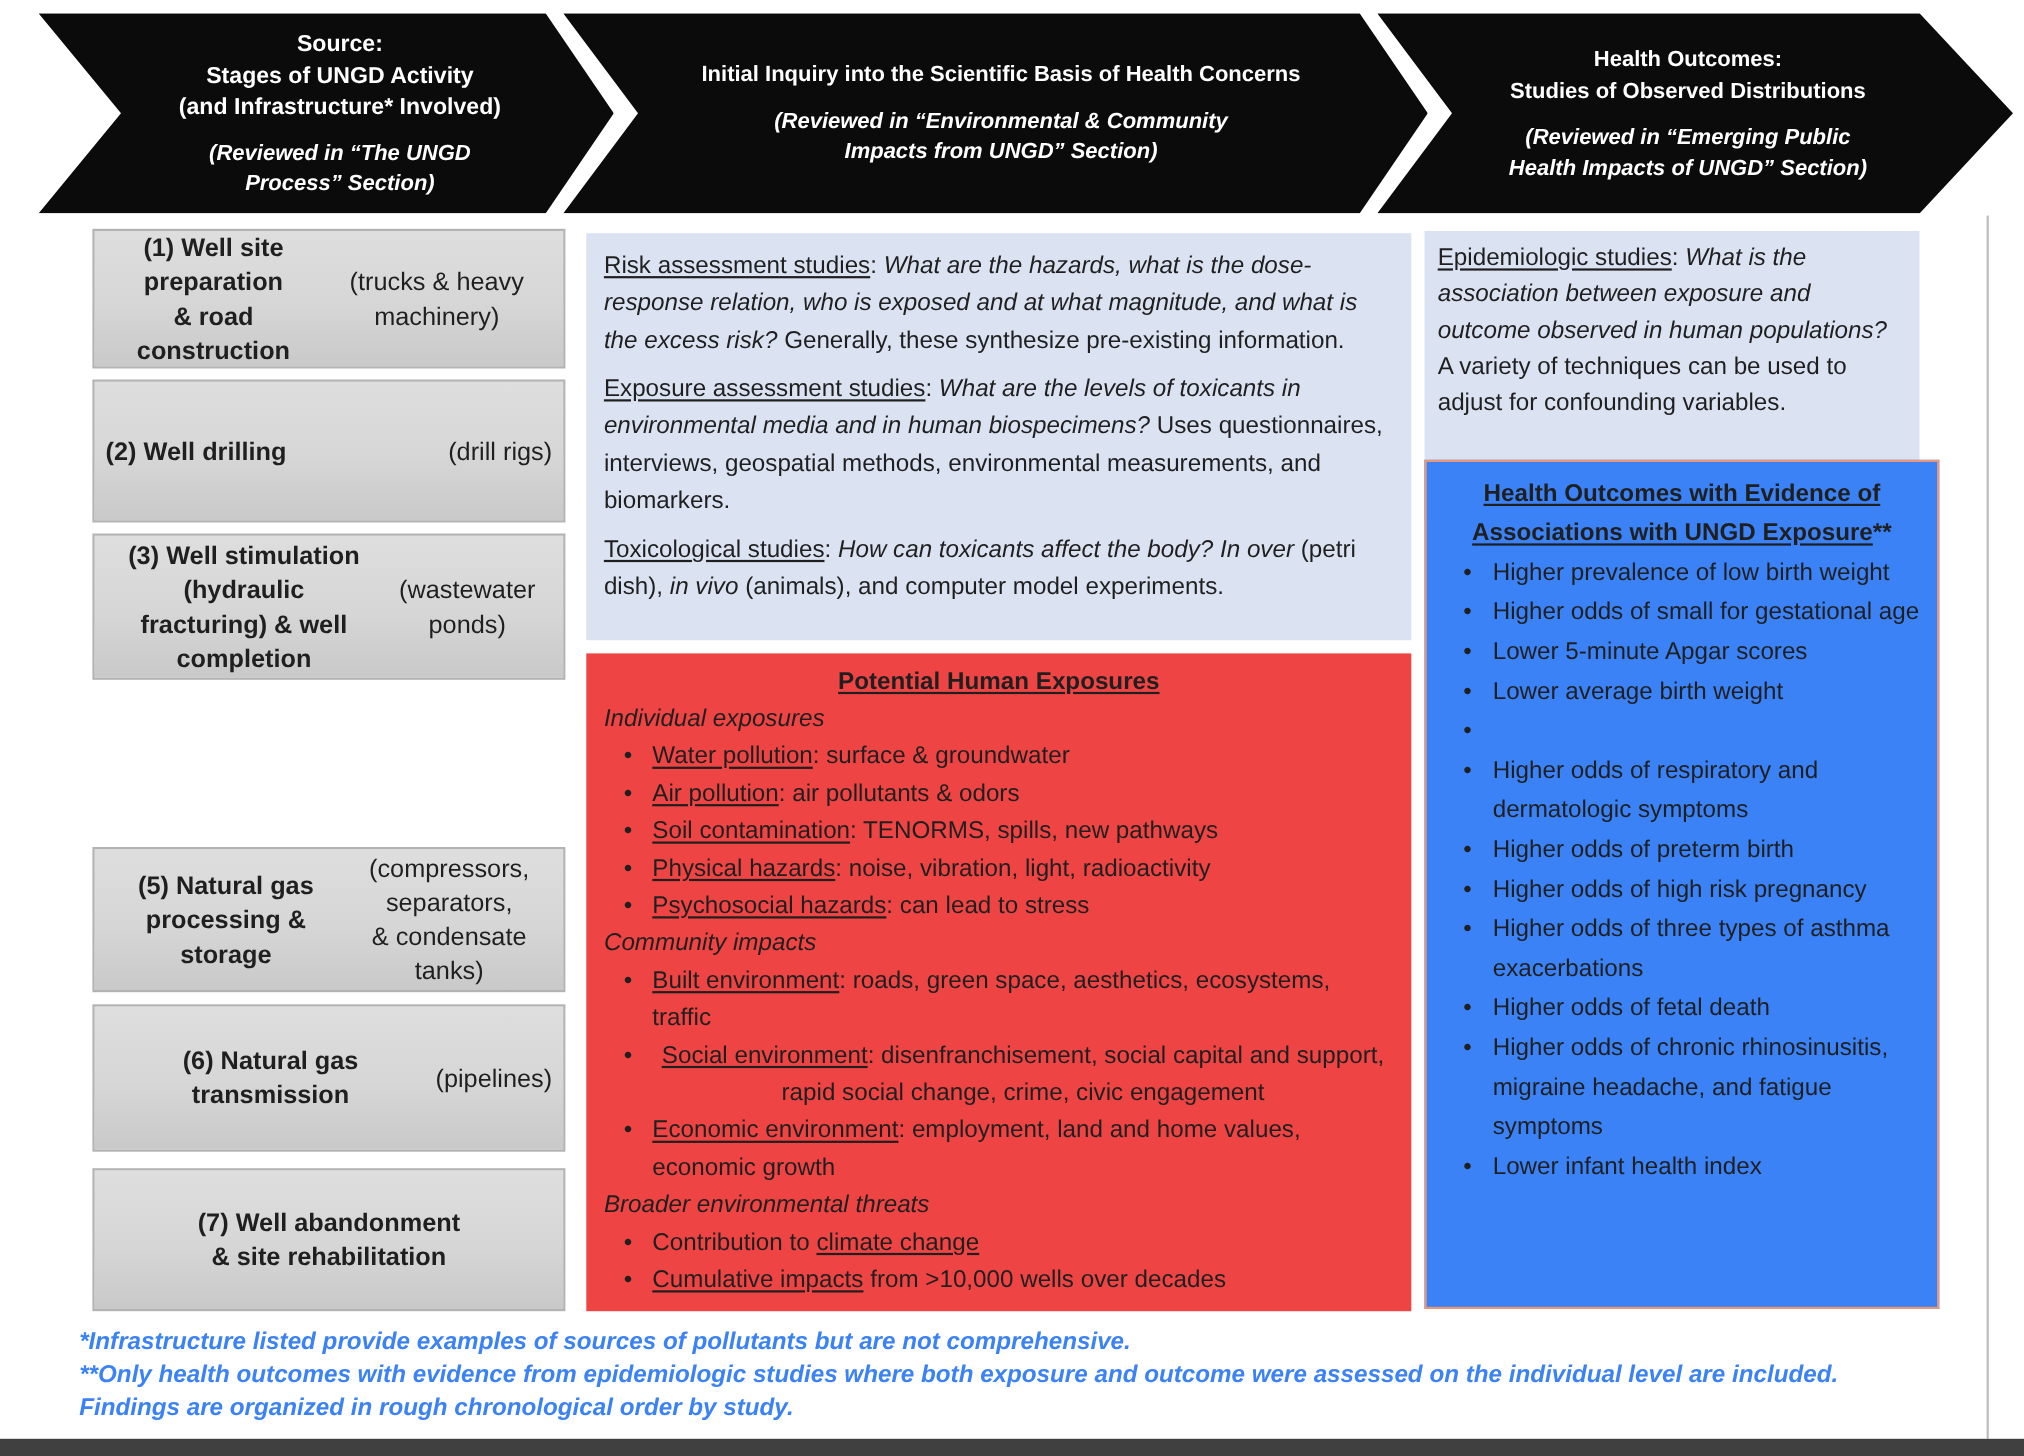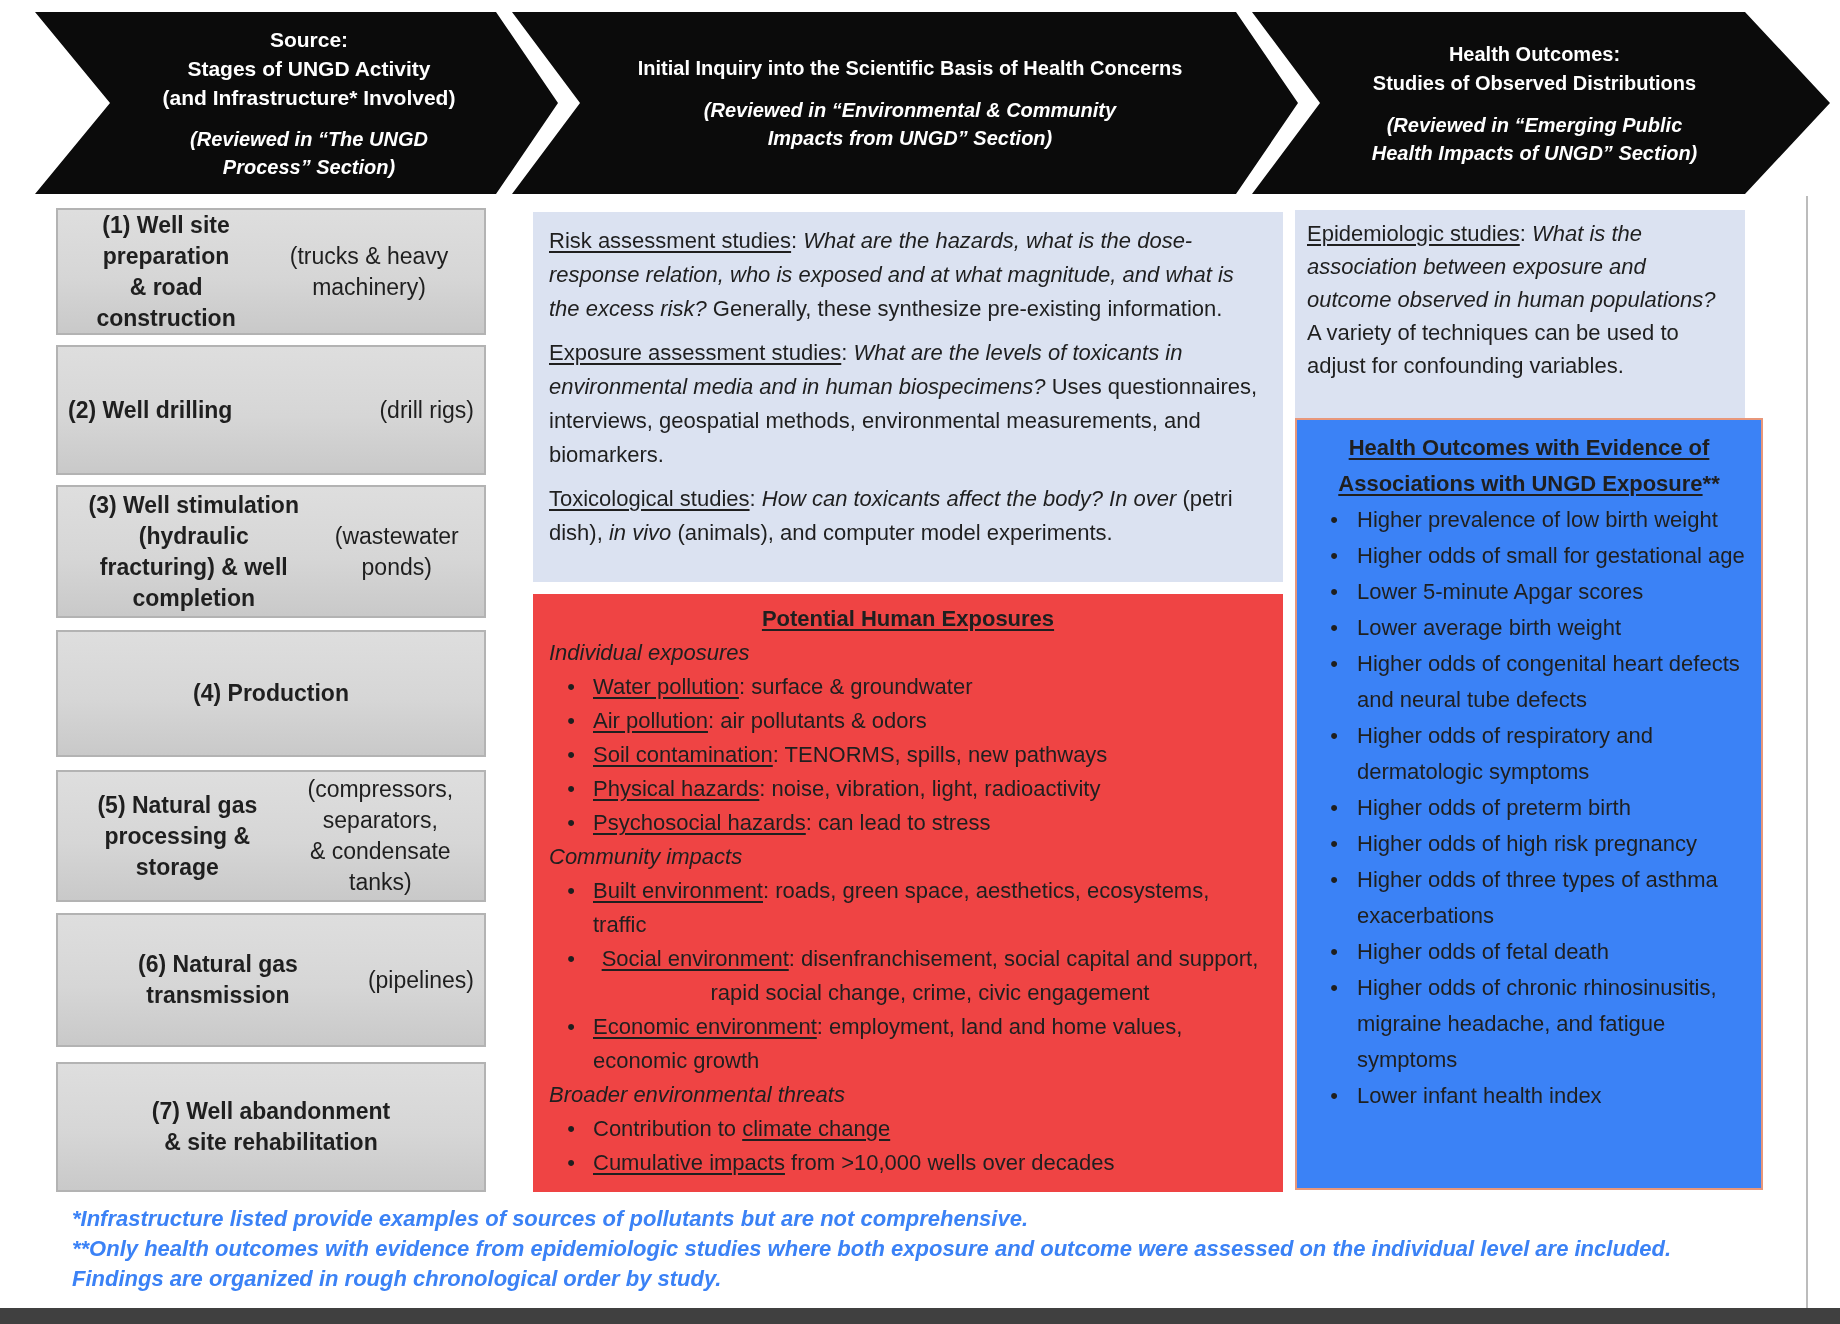--- a/index.html
+++ b/index.html
@@ -19,21 +19,21 @@
   #seg2{left:512px;width:786px;padding:0 72px 0 82px;
         clip-path:polygon(0 0, calc(100% - 62px) 0, 100% 50%, calc(100% - 62px) 100%, 0 100%, 68px 50%);}
   #seg2 .b-title{font-size:20px;}
   #seg2 .b-sub{font-size:20px;}
   #seg3{left:1252px;width:578px;padding:0 95px 0 82px;
         clip-path:polygon(0 0, calc(100% - 85px) 0, 100% 50%, calc(100% - 85px) 100%, 0 100%, 68px 50%);}
   #seg3 .b-title{font-size:20px;}
   #seg3 .b-sub{font-size:20px;}
 
   
-  .stage{position:absolute;left:56px;width:430px;box-sizing:border-box;
+  .stage{position:absolute;left:84px;width:430px;box-sizing:border-box;
          background:linear-gradient(180deg,#dedede 0%,#d6d6d6 55%,#c9c9c9 100%);
          border:2px solid #b3b3b3;
          display:flex;align-items:center;justify-content:center;text-align:center;
          font-size:23px;line-height:31px;white-space:pre-line;padding:4px 10px;}
   #stage1{top:208px;height:127px;}
   #stage2{top:345px;height:130px;justify-content:space-between;}
   #stage3{top:485px;height:133px;}
   #stage4{top:630px;height:127px;}
   #stage5{top:770px;height:132px;}
   #stage6{top:913px;height:134px;}
@@ -94,21 +94,20 @@
   </div>
 
   <div class="stage" id="stage1" style="white-space: pre-line;"><span class="run-b">(1) Well site preparation
 &amp; road construction
 </span><span>(trucks &amp; heavy machinery)</span></div>
   <div class="stage" id="stage2" style="white-space: pre-line;"><span class="run-b">(2) Well drilling
 </span><span>(drill rigs)</span></div>
   <div class="stage" id="stage3" style="white-space: pre-line;"><span class="run-b">(3) Well stimulation (hydraulic
 fracturing) &amp; well completion
 </span><span>(wastewater ponds)</span></div>
-  <div class="stage" id="stage4" style="white-space: pre-line;"><span class="run-b">(4) Production</span></div>
   <div class="stage" id="stage5" style="white-space: pre-line;"><span class="run-b">(5) Natural gas processing &amp;
 storage </span><span>(compressors, separators,
 &amp; condensate tanks)</span></div>
   <div class="stage" id="stage6" style="white-space: pre-line;"><span class="run-b">(6) Natural gas transmission
 </span><span>(pipelines)</span></div>
   <div class="stage" id="stage7" style="white-space: pre-line;"><span class="run-b">(7) Well abandonment
 &amp; site rehabilitation</span></div>
 
   <div class="panel" id="mid-blue">
     <div class="para" style="white-space: pre-line;"><span class="run-u">Risk assessment studies</span><span>: </span><span class="run-i">What are the hazards, what is the dose-response relation, who is exposed and at what magnitude, and what is the excess risk?</span><span> Generally, these synthesize pre-existing information.</span></div>
@@ -184,21 +183,20 @@
     <div class="bullet-item">
       <span class="dot">•</span>
       <div class="bi-text">Lower 5-minute Apgar scores</div>
     </div>
     <div class="bullet-item">
       <span class="dot">•</span>
       <div class="bi-text">Lower average birth weight</div>
     </div>
     <div class="bullet-item">
       <span class="dot">•</span>
-      <div class="bi-text">Higher odds of congenital heart defects and neural tube defects</div>
     </div>
     <div class="bullet-item">
       <span class="dot">•</span>
       <div class="bi-text">Higher odds of respiratory and dermatologic symptoms</div>
     </div>
     <div class="bullet-item">
       <span class="dot">•</span>
       <div class="bi-text">Higher odds of preterm birth</div>
     </div>
     <div class="bullet-item">

